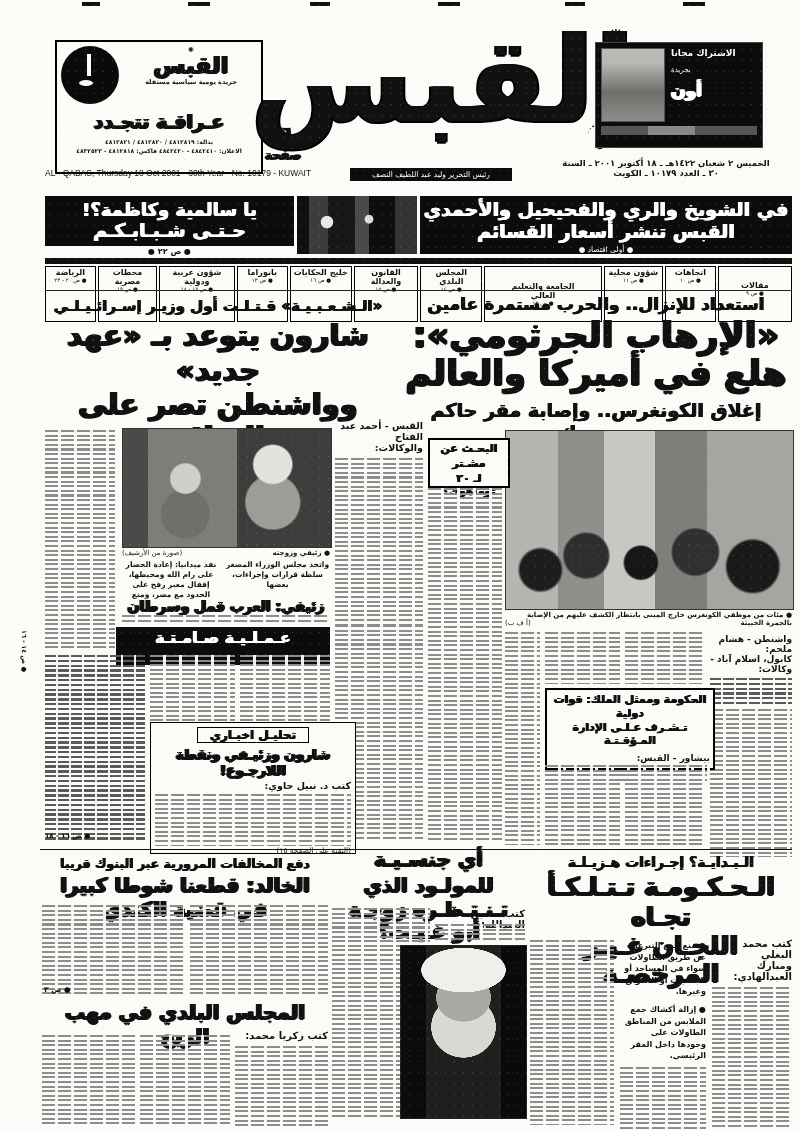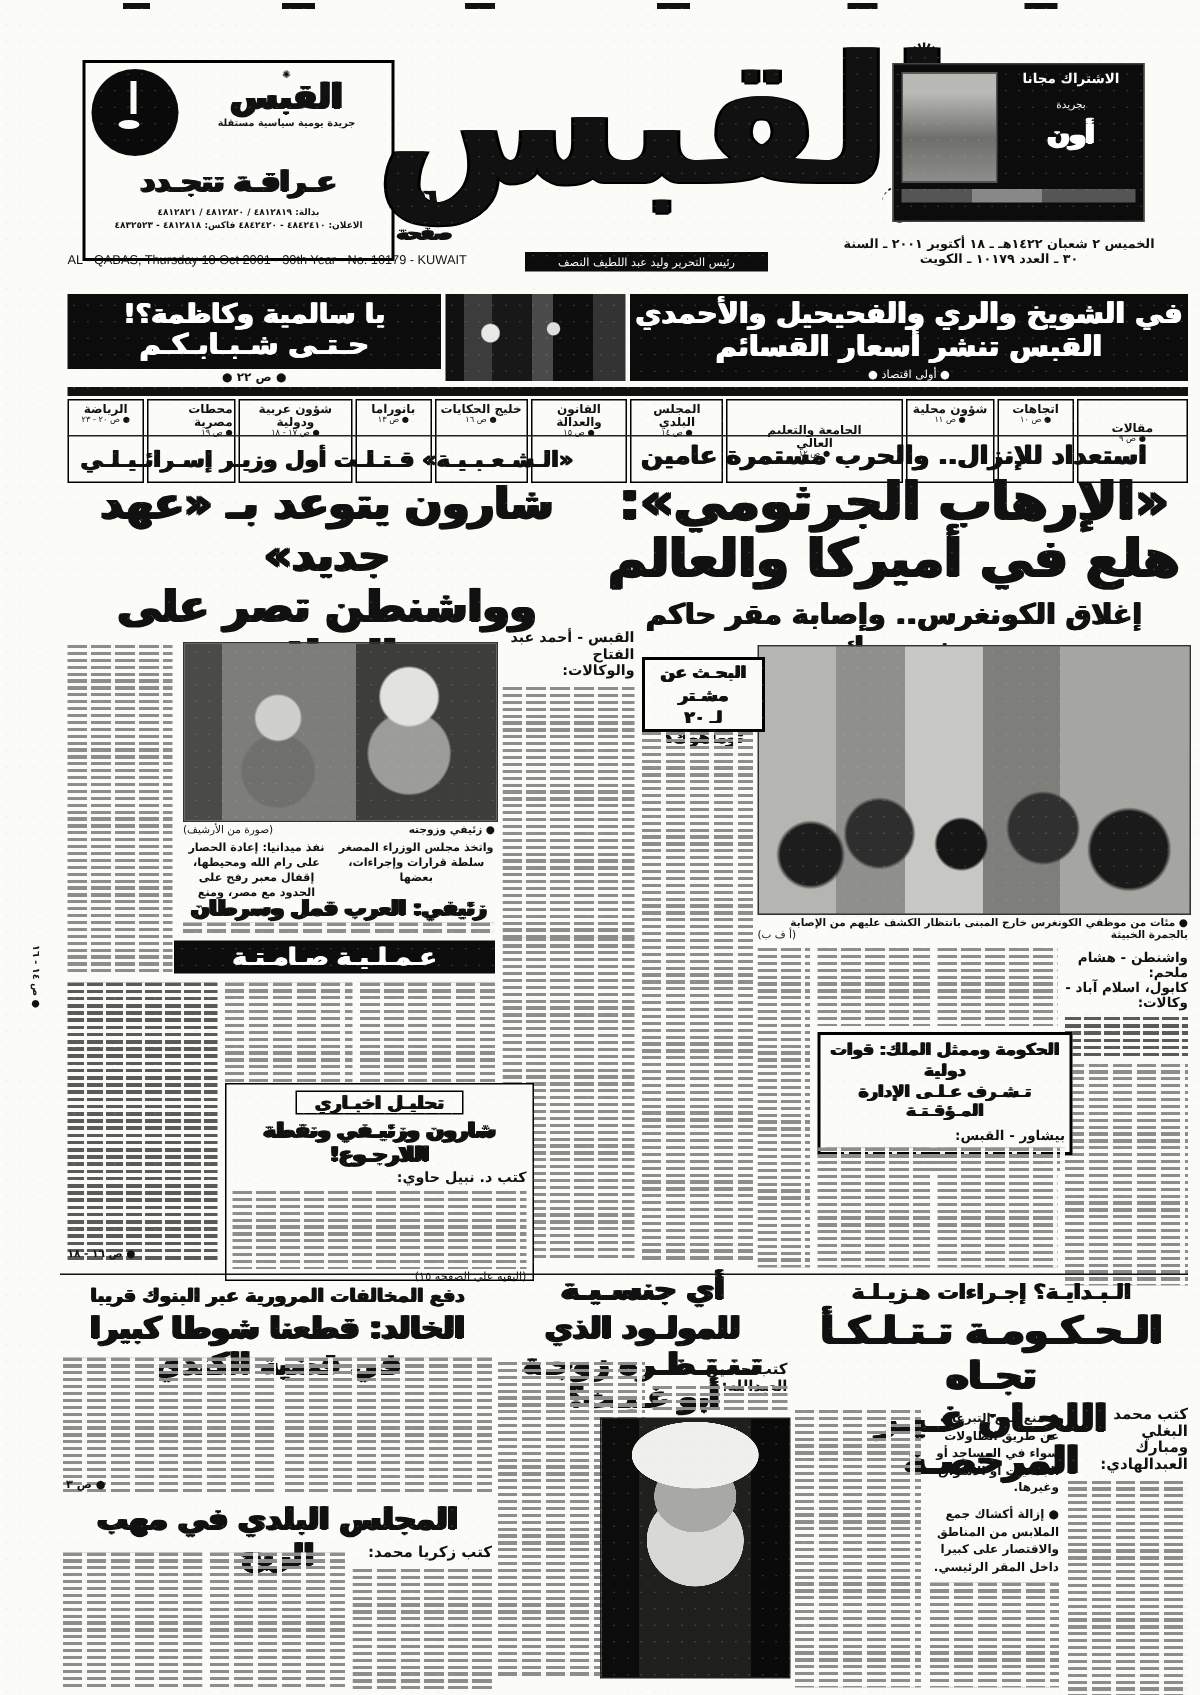--- a/index.html
+++ b/index.html
@@ -96,21 +96,21 @@
 
   <div class="abs c price" style="left:588px;top:120px;width:48px;padding-top:3px">
     <div class="b" style="font-size:11px">١٠٠</div>
     <div class="b" style="font-size:10px">فـلـس</div>
   </div>
 
   <div class="abs bar c" style="left:350px;top:168px;width:162px;height:13px;font-size:7.5px;line-height:13px">رئيس التحرير وليد عبد اللطيف النصف</div>
 
   <div class="abs bar" style="left:595px;top:42px;width:168px;height:106px;border:1px solid #444;padding:5px;box-sizing:border-box">
     <div style="display:flex;gap:6px">
-      <div style="flex:1;text-align:center">
+      <div style="flex:1;text-align:left">
         <div class="b" style="font-size:9px;letter-spacing:1px">الاشتراك مجانا</div>
         <div style="font-size:7px;margin-top:8px">بجريدة</div>
         <div class="xheavy" style="font-size:17px;margin-top:6px">أون</div>
       </div>
       <div class="adphone" style="width:62px;height:72px"></div>
     </div>
     <div style="height:9px;margin-top:4px;background:linear-gradient(90deg,#555 0 30%,#888 30% 60%,#555 60% 100%)"></div>
   </div>
 
   <div class="abs b c" style="left:556px;top:158px;width:220px;font-size:8.5px">الخميس ٢ شعبان ١٤٢٢هـ ـ ١٨ أكتوبر ٢٠٠١ ـ السنة ٣٠ ـ العدد ١٠١٧٩ ـ الكويت</div>
@@ -159,21 +159,21 @@
         <div style="font-size:5.5px">● ص ١٦</div>
       </div>
       <div style="flex:.85;border:1px solid #000;margin-left:2px;text-align:center;padding:1px">
         <div class="b" style="font-size:8px">بانوراما</div>
         <div style="font-size:5.5px">● ص ١٣</div>
       </div>
       <div style="flex:1.3;border:1px solid #000;margin-left:2px;text-align:center;padding:1px">
         <div class="b" style="font-size:8px">شؤون عربية ودولية</div>
         <div style="font-size:5.5px">● ص ١٧ - ١٨</div>
       </div>
-      <div style="flex:1;border:1px solid #000;margin-left:2px;padding:1px">
+      <div style="flex:1;border:1px solid #000;margin-left:2px;text-align:center;padding:1px">
         <div class="b" style="font-size:8px">محطات مصرية</div>
         <div style="font-size:5.5px">● ص ١٩</div>
       </div>
       <div style="flex:.85;border:1px solid #000;text-align:center;padding:1px">
         <div class="b" style="font-size:8px">الرياضة</div>
         <div style="font-size:5.5px">● ص ٢٠ - ٢٣</div>
       </div>
     </div>
   </div>
 
@@ -234,21 +234,21 @@
   <div class="abs ph-zeevi" style="left:122px;top:428px;width:208px;height:118px;border:1px solid #333"></div>
   <div class="abs" style="left:122px;top:549px;width:208px;font-size:7px">
     <span class="b">● زئيفي وزوجته</span>
     <span style="float:left">(صورة من الأرشيف)</span>
   </div>
   <div class="abs b" style="left:225px;top:560px;width:105px;font-size:7.5px;line-height:1.35;text-align:center">واتخذ مجلس الوزراء المصغر سلطة قرارات وإجراءات، بعضها</div>
   <div class="abs b" style="left:122px;top:560px;width:98px;font-size:7.5px;line-height:1.35;text-align:center">نفذ ميدانيا: إعادة الحصار على رام الله ومحيطها، إقفال معبر رفح على الحدود مع مصر، ومنع</div>
   <div class="abs xheavy c" style="left:122px;top:598px;width:208px;font-size:14px">زئيفي: العرب قمل وسرطان</div>
   <div class="abs txt" style="left:122px;top:615px;width:208px;height:8px"></div>
 
-  <div class="abs bar c heavy" style="left:116px;top:627px;width:214px;height:22px;font-size:16px;line-height:22px">عـمـلـيـة صـامـتـة</div>
+  <div class="abs bar c heavy" style="left:116px;top:627px;width:214px;height:38px;font-size:16px;line-height:22px">عـمـلـيـة صـامـتـة</div>
   <div class="abs txt" style="left:240px;top:655px;width:90px;height:74px"></div>
   <div class="abs txt" style="left:150px;top:655px;width:85px;height:74px"></div>
   <div class="abs txt dk" style="left:45px;top:655px;width:100px;height:185px"></div>
 
   <div class="abs txt" style="left:45px;top:430px;width:70px;height:218px"></div>
   <div class="abs b" style="left:28px;top:630px;font-size:6.5px;transform:rotate(90deg);transform-origin:left top">● ص ١٤ - ١٦</div>
 
   <div class="abs box" style="left:150px;top:722px;width:196px;height:122px;padding:4px;border-width:1.5px">
     <div class="heavy c" style="font-size:12px;border:1px solid #000;width:110px;margin:0 auto 3px;letter-spacing:2px">تحليـل اخبـاري</div>
     <div class="xheavy c" style="font-size:13.5px">شارون وزئيـفي ونقطة اللارجـوع!</div>
@@ -265,21 +265,21 @@
     <div class="xheavy" style="font-size:25px;line-height:1.2;margin-top:2px">الـحـكـومـة تـتـلـكـأ تجـاه</div>
     <div class="xheavy" style="font-size:25px;line-height:1.1">اللجـان غـيـر المرخصـة</div>
   </div>
   <div class="abs" style="left:712px;top:938px;width:80px">
     <div class="b" style="font-size:10px">كتب محمد البغلي</div>
     <div class="b" style="font-size:10px">ومبارك العبدالهادي:</div>
     <div class="txt" style="height:150px;margin-top:5px"></div>
   </div>
   <div class="abs" style="left:620px;top:940px;width:86px">
     <div class="b" style="font-size:8px;line-height:1.45">● منع جمع التبرعات عن طريق الطاولات سواء في المساجد أو الجمعيات أو الأسواق وغيرها.</div>
-    <div class="b" style="font-size:8px;line-height:1.45;margin-top:6px">● إزالة أكشاك جمع الملابس من المناطق والاقتصار على كبيرا داخل المقر الرئيسي.</div>
+    <div class="b" style="font-size:8px;line-height:1.45;margin-top:6px">● إزالة أكشاك جمع الملابس من المناطق الطاولات على وجودها داخل المقر الرئيسي.</div>
     <div class="txt" style="height:70px;margin-top:5px"></div>
   </div>
   <div class="abs txt" style="left:530px;top:940px;width:84px;height:185px"></div>
 
   <div class="abs c" style="left:332px;top:846px;width:193px">
     <div class="xheavy" style="font-size:20px;line-height:1.3">أي جنسـيـة للمولـود الذي</div>
     <div class="xheavy" style="font-size:20px;line-height:1.1">تـنـتـظـره زوجـة أبو غـيـث؟</div>
   </div>
   <div class="abs b" style="left:435px;top:908px;width:90px;font-size:10px">كتب حسين العبدالله:</div>
   <div class="abs txt" style="left:435px;top:924px;width:90px;height:18px"></div>

